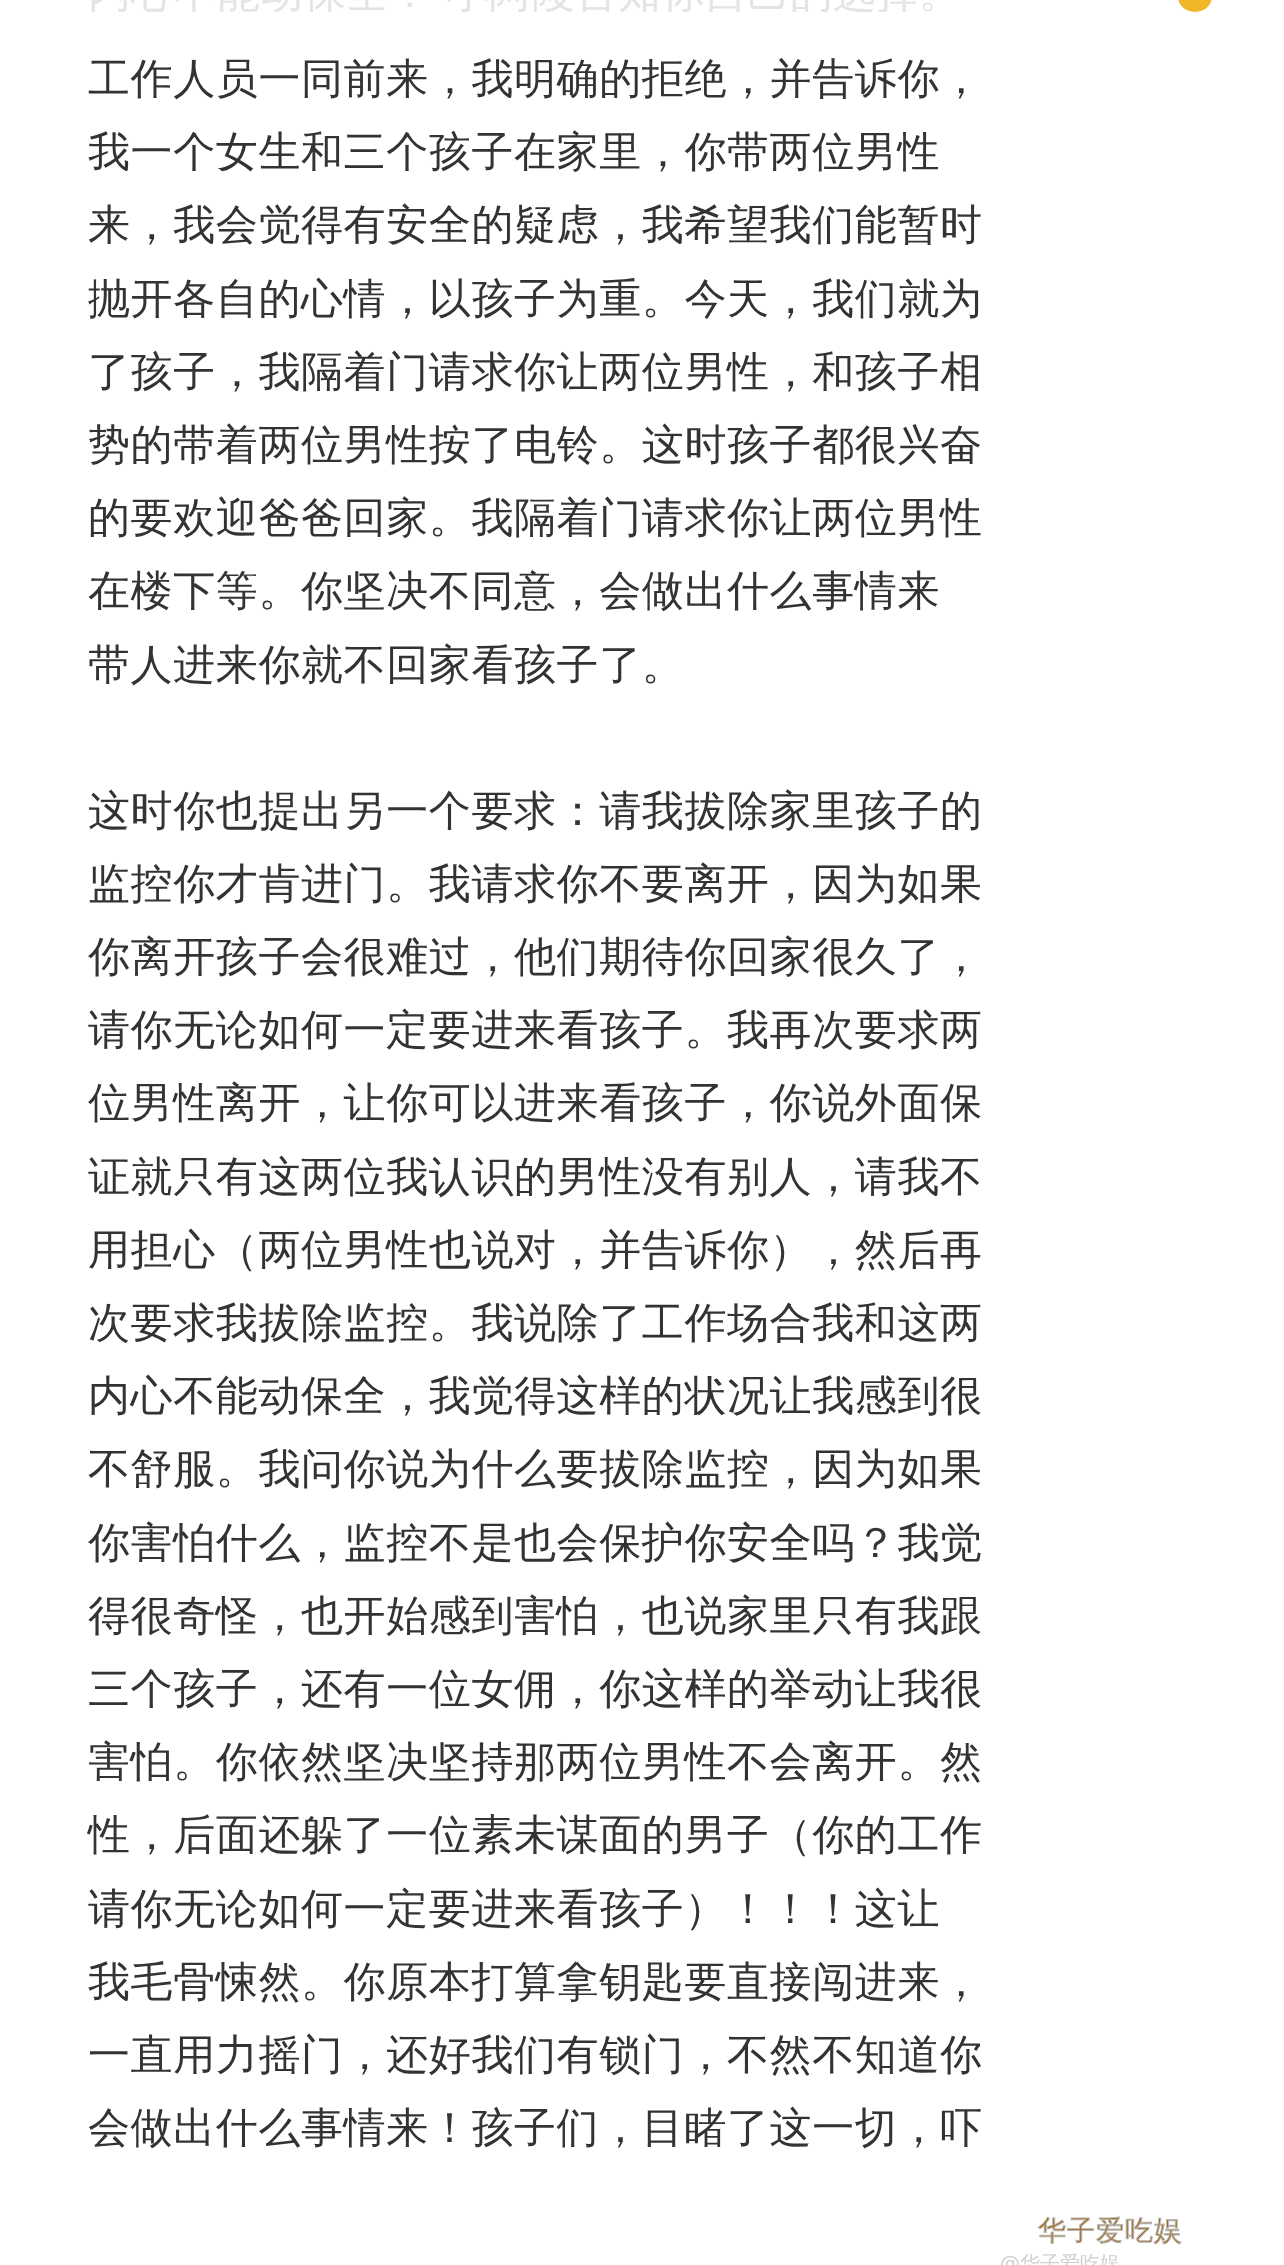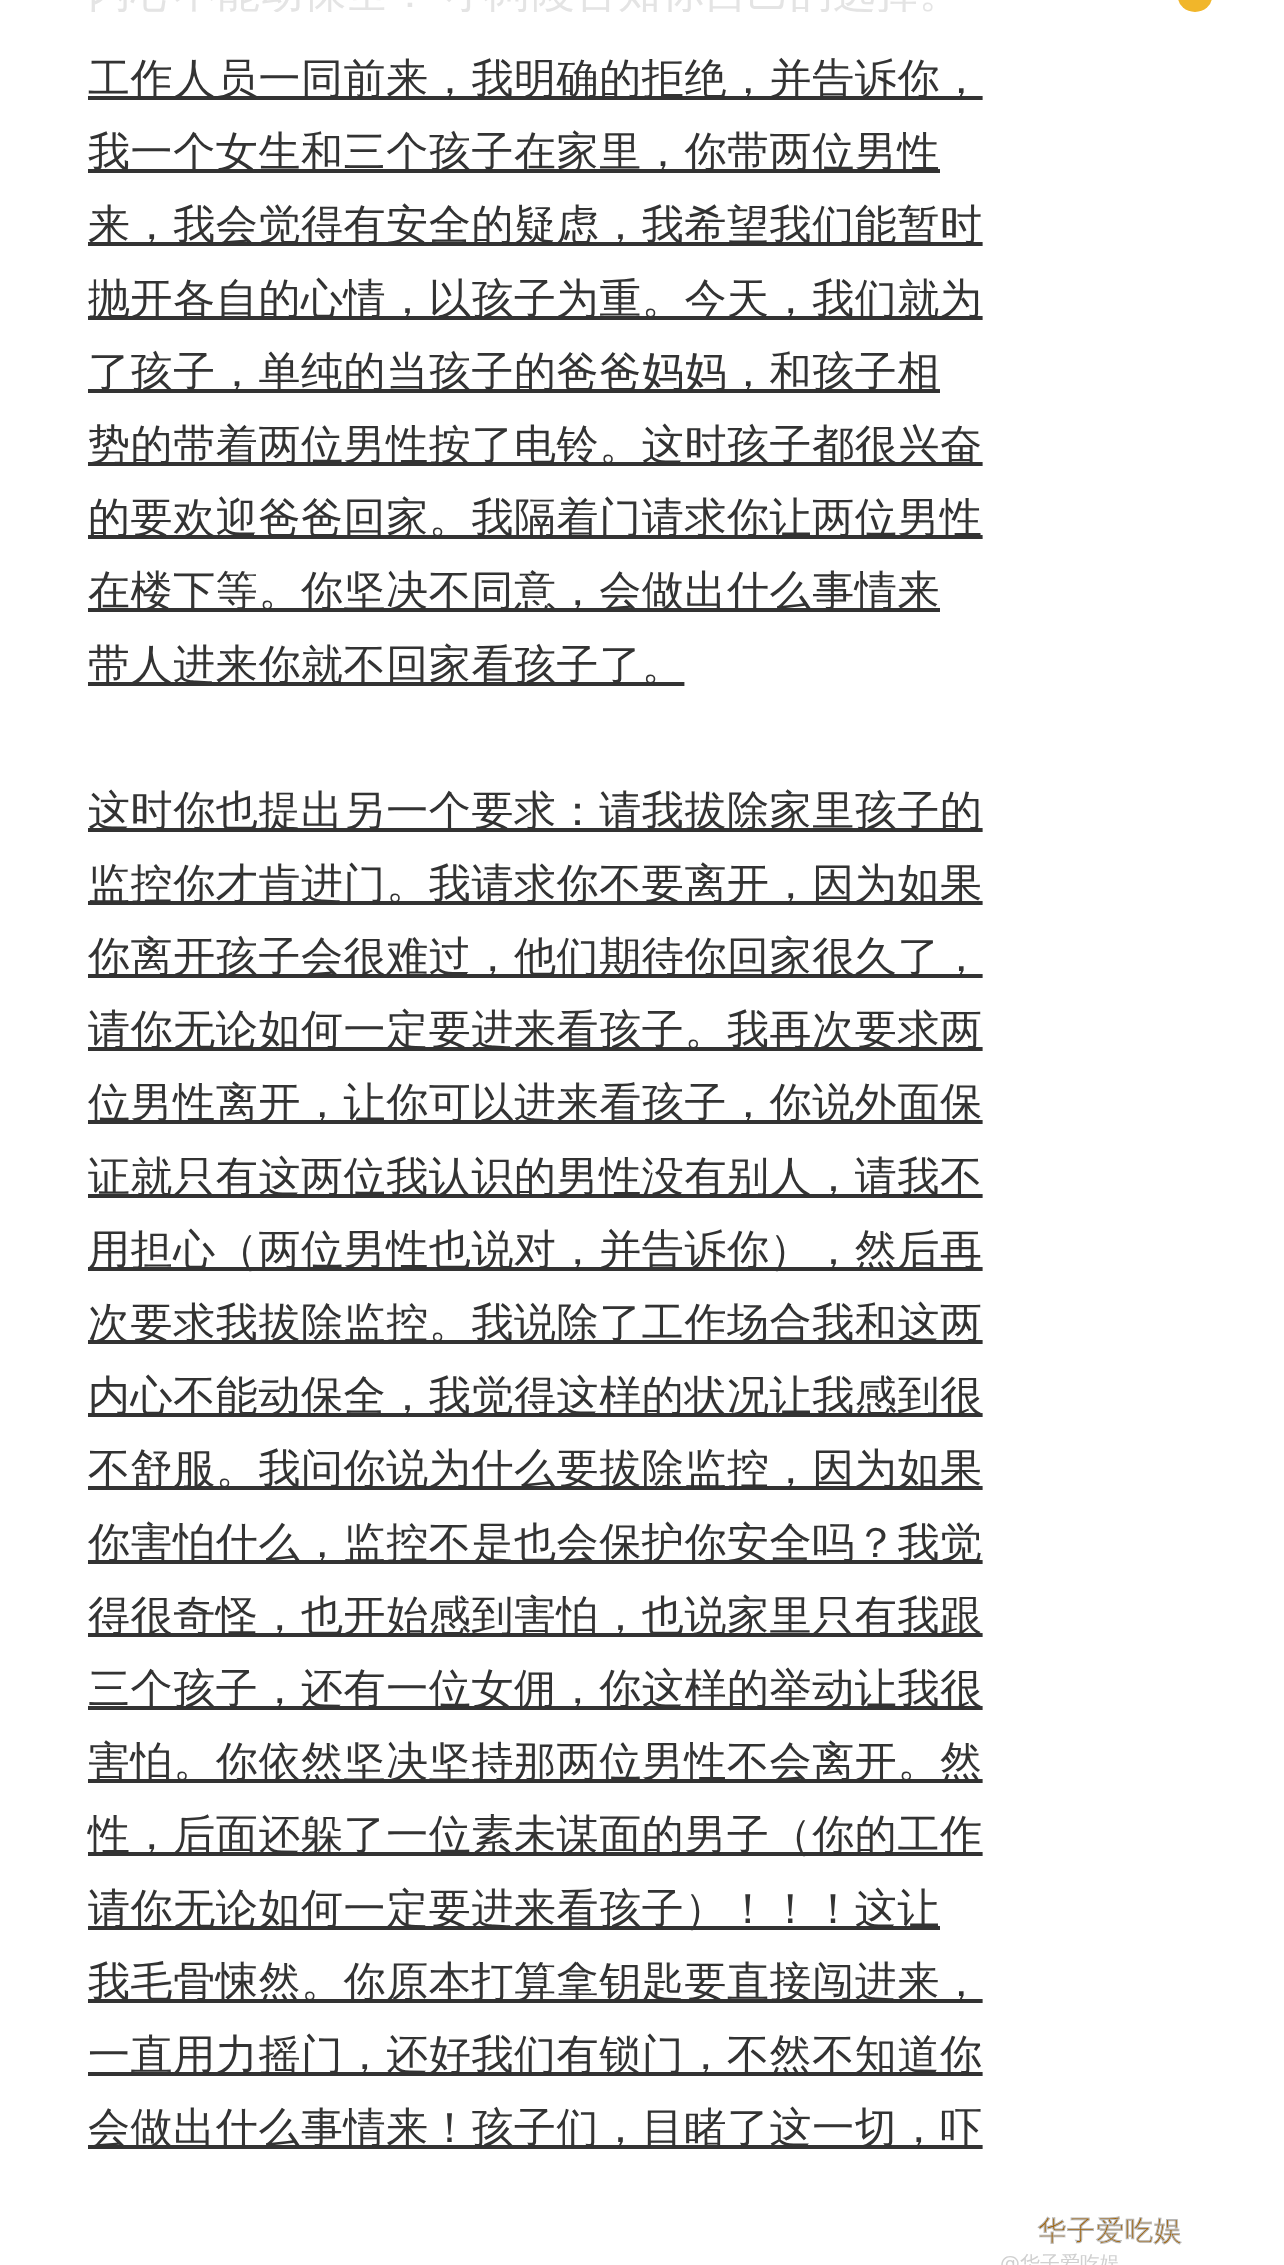--- a/index.html
+++ b/index.html
@@ -38,21 +38,20 @@
       top: 42px;
       width: 1110px;
       color: #333333;
       font-size: 42px;
     }
     .line {
       height: 73.2px;
       line-height: 73.2px;
       white-space: nowrap;
       letter-spacing: 0.6px;
-      text-decoration: underline;
     }
     .para-gap { height: 73px; }
     .watermark {
       position: absolute;
       left: 1038px;
       top: 2212px;
       font-size: 28px;
       color: #a16207;
       -webkit-text-stroke: 1px #b8b8b8;
       white-space: nowrap;
@@ -72,21 +71,21 @@
 
 <div class="top-faded">内心不能动保全？   小阿陵告知你自己的选择。</div>
 <div class="emoji-dot"></div>
 
 <div class="article">
   <div>
     <div class="line">工作人员一同前来，我明确的拒绝，并告诉你，</div>
     <div class="line">我一个女生和三个孩子在家里，你带两位男性</div>
     <div class="line">来，我会觉得有安全的疑虑，我希望我们能暂时</div>
     <div class="line">抛开各自的心情，以孩子为重。今天，我们就为</div>
-    <div class="line">了孩子，单纯的当孩子的爸爸妈妈，和孩子相</div>
+    <div class="line">了孩子，我隔着门请求你让两位男性，和孩子相</div>
     <div class="line">势的带着两位男性按了电铃。这时孩子都很兴奋</div>
     <div class="line">的要欢迎爸爸回家。我隔着门请求你让两位男性</div>
     <div class="line">在楼下等。你坚决不同意，会做出什么事情来</div>
     <div class="line">带人进来你就不回家看孩子了。</div>
   </div>
   <div class="para-gap"></div>
   <div>
     <div class="line">这时你也提出另一个要求：请我拔除家里孩子的</div>
     <div class="line">监控你才肯进门。我请求你不要离开，因为如果</div>
     <div class="line">你离开孩子会很难过，他们期待你回家很久了，</div>

